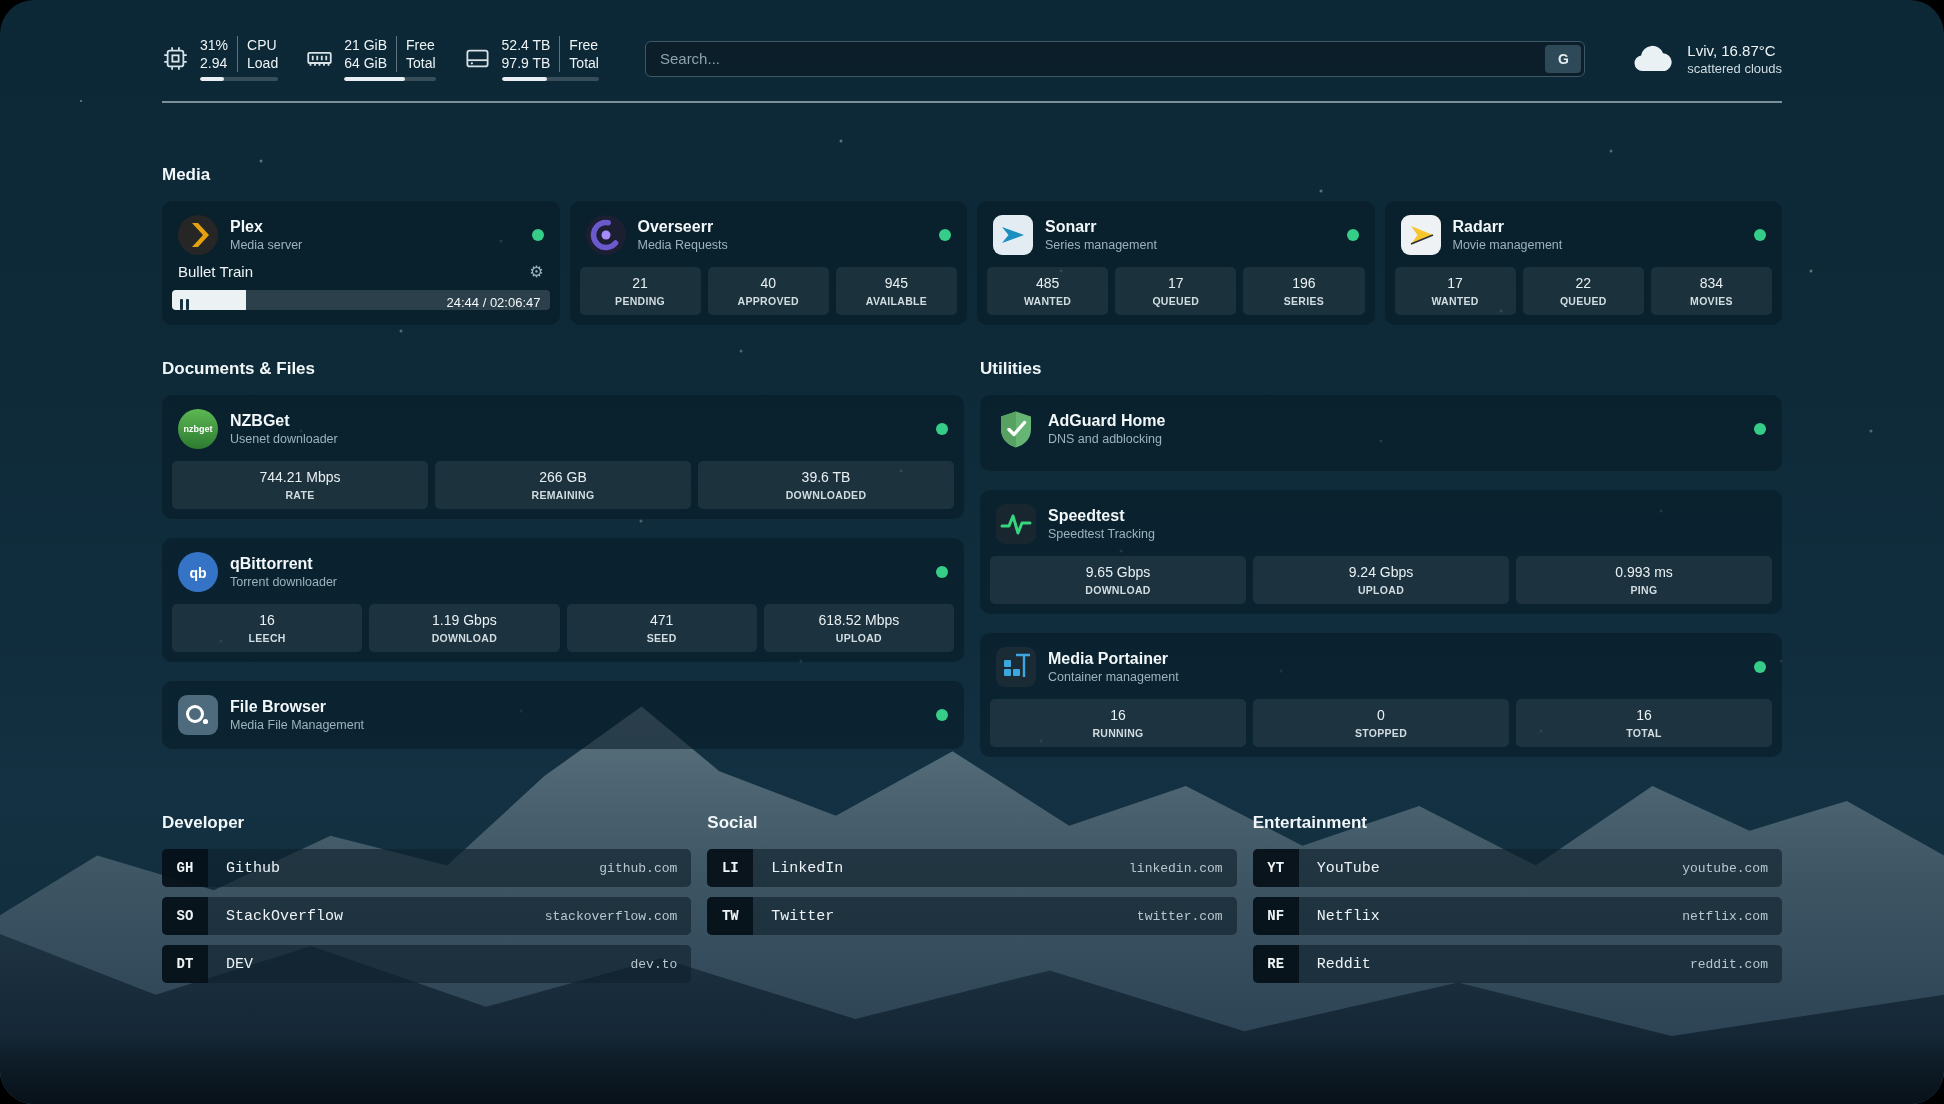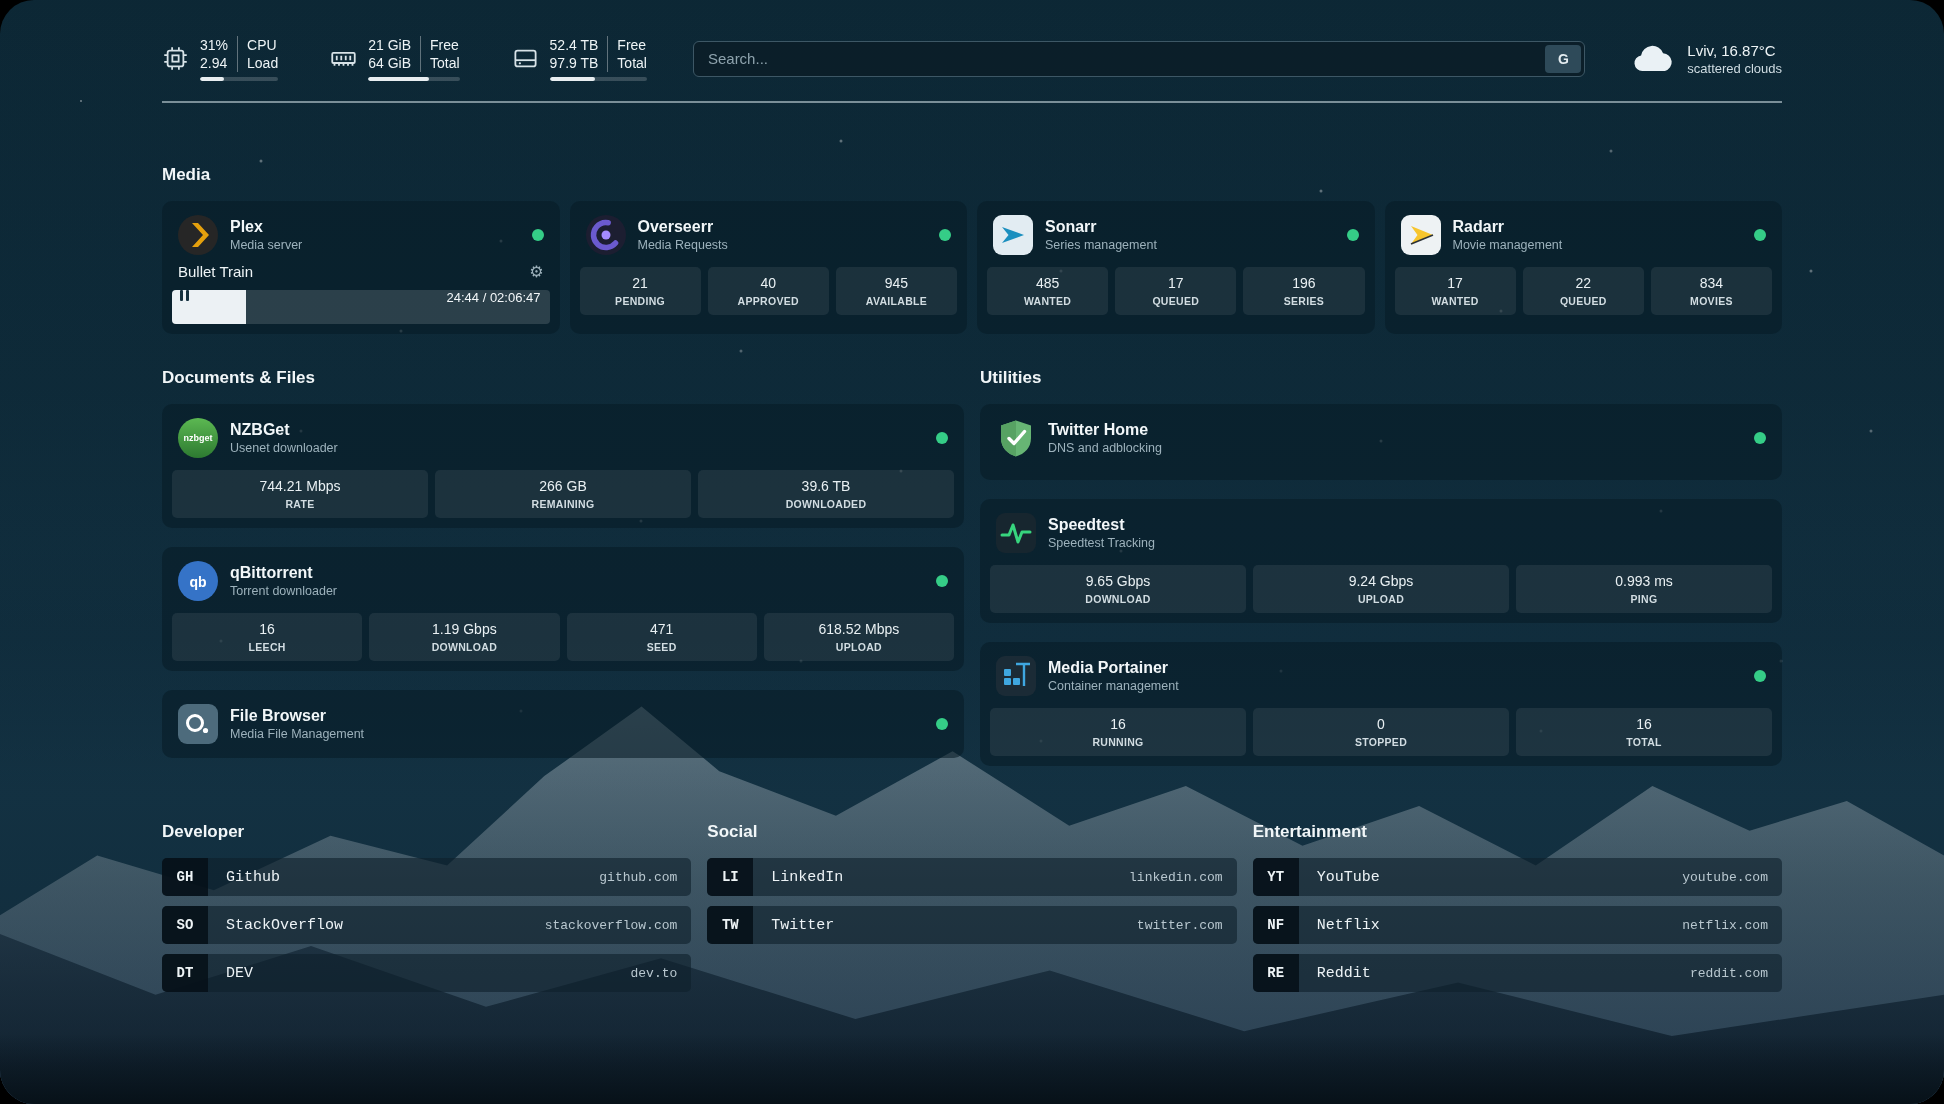--- a/index.html
+++ b/index.html
@@ -34,21 +34,21 @@
     background:linear-gradient(180deg,#334d5f 0%,#1a2c3d 85%);
     clip-path:polygon(0% 30%,8% 55%,16% 35%,25% 60%,34% 40%,44% 65%,54% 45%,64% 70%,75% 50%,86% 72%,100% 55%,100% 100%,0% 100%);}
   .bg-tint{position:absolute;inset:0;
     background:linear-gradient(180deg,rgba(9,30,42,.15) 50%,rgba(8,24,35,.45) 100%);}
   .bg-bottom{position:absolute;left:0;right:0;bottom:0;height:70px;
     background:linear-gradient(180deg,rgba(5,14,20,0),rgba(5,14,20,.85));}
   
   .content{position:absolute;inset:0;padding:0 162px;color:#eef4f6;}
   
   .topbar{display:flex;align-items:center;padding-top:36px;}
-  .monitors{display:flex;gap:52px;}
+  .monitors{display:flex;gap:28px;}
   .monitor{display:flex;align-items:center;gap:11px;}
   .micon{width:27px;height:27px;flex:none;}
   .mbody{display:flex;flex-direction:column;gap:5px;}
   .mrows{display:flex;gap:9px;font-size:14px;line-height:18px;}
   .mvals{display:flex;flex-direction:column;}
   .mlabels{display:flex;flex-direction:column;border-left:1px solid rgba(255,255,255,.35);padding-left:9px;}
   .mbar{height:4px;border-radius:2px;background:rgba(255,255,255,.18);overflow:hidden;}
   .mbar-fill{height:100%;background:#e8eef1;border-radius:2px;}
   .searchwrap{position:relative;flex:1;margin:0 46px;}
   .search-input{width:100%;box-sizing:border-box;height:36px;border-radius:6px;
@@ -86,22 +86,22 @@
   .stats{display:flex;gap:7px;}
   .stat{flex:1;background:rgba(255,255,255,.075);border-radius:5px;text-align:center;
     padding:9px 4px 8px;display:flex;flex-direction:column;gap:4px;}
   .stat-v{font-size:14px;color:#e9f0f3;line-height:15px;text-align:center;}
   .stat-l{font-size:10.5px;font-weight:700;color:#d2dde2;letter-spacing:.3px;line-height:12px;}
   
   .plex .card-head{padding-bottom:8px;}
   .np-row{display:flex;align-items:center;justify-content:space-between;padding:0 6px 10px;}
   .np-title{font-size:15px;color:#eef4f6;}
   .gear{font-size:16px;color:#9cb0ba;cursor:pointer;line-height:16px;}
-  .player{position:relative;height:34px;border-radius:4px;overflow:hidden;
-    background:rgba(255,255,255,.14);display:flex;align-items:flex-start;cursor:pointer;}
+  .player{position:relative;height:20px;border-radius:4px;overflow:hidden;
+    background:rgba(255,255,255,.14);display:flex;align-items:flex-end;cursor:pointer;}
   .player-fill{position:absolute;left:0;top:0;bottom:0;background:#ecf1f4;}
   .pause{position:relative;z-index:1;display:flex;gap:3px;margin-left:8px;cursor:pointer;}
   .pause span{width:3px;height:11px;background:#16313f;border-radius:1px;}
   .ptime{position:relative;z-index:1;margin-left:auto;margin-right:9px;font-size:13px;color:#f3f7f9;}
   
   .bookmarks{display:grid;grid-template-columns:repeat(3,1fr);gap:16px;margin-top:56px;}
   .bm-col{display:flex;flex-direction:column;}
   .bm-rows{display:flex;flex-direction:column;gap:10px;font-family:Liberation Mono, monospace;}
   .bm-row{display:flex;align-items:center;height:38px;border-radius:5px;overflow:hidden;
     background:rgba(14,32,44,.62);cursor:pointer;}
@@ -438,21 +438,21 @@
         <div class="card">
           <div class="card-head">
             <div class="app-icon">
               <svg viewBox="0 0 40 40">
                 <path d="M20 2.5 L35 7.5 V20 C35 30 28.5 35.8 20 38.5 C11.5 35.8 5 30 5 20 V7.5 Z" fill="#67b574"></path>
                 <path d="M20 2.5 V38.5 C11.5 35.8 5 30 5 20 V7.5 Z" fill="#57a263"></path>
                 <path d="M13 20.5 L18 25.5 L28.5 13.5" stroke="#ffffff" stroke-width="3.4" fill="none" stroke-linecap="round" stroke-linejoin="round"></path>
                 </svg>
             </div>
             <div class="app-titles">
-              <span class="app-name">Twitter Home</span>
+              <span class="app-name">AdGuard Home</span>
               <span class="app-sub">DNS and adblocking</span>
             </div>
             <span class="dot" style="background:#35cd87"></span>
           </div>
         </div>
 
         <div class="card">
           <div class="card-head">
             <div class="app-icon">
               <svg viewBox="0 0 40 40">

